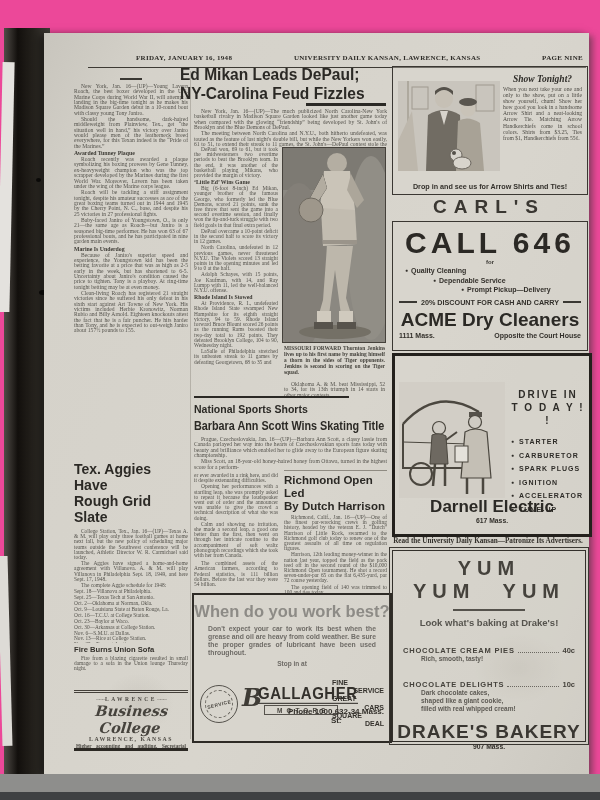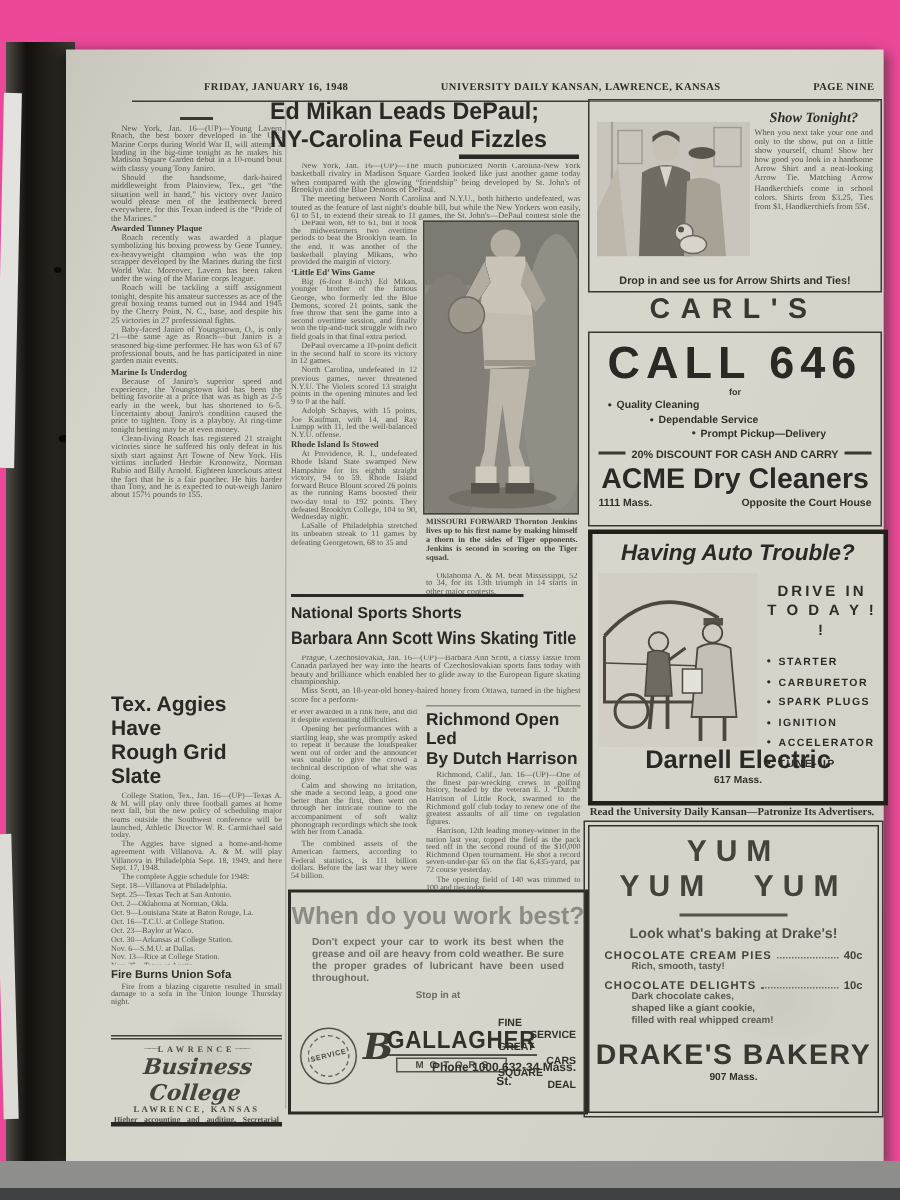--- a/index.html
+++ b/index.html
@@ -79,21 +79,21 @@
   .promo{font-family:"Liberation Serif",serif;font-weight:bold;font-size:7.2px;color:#33302b;text-align:center;}
   
   .drk{border:1.5px solid #33302b;outline:1px solid #3a3732;outline-offset:2px;}
   .yum{font-family:"Liberation Sans",sans-serif;font-weight:bold;font-size:20px;letter-spacing:6px;color:#45423c;}
   .yumrow{display:flex;justify-content:space-between;padding:0 20px;}
   .drk-rule{width:72px;height:1.5px;background:#55524c;margin:6px auto;}
   .drk-tag{font-family:"Liberation Sans",sans-serif;font-weight:bold;font-size:9.5px;color:#55534d;margin:2px 0 4px;}
   .menu-row{display:flex;align-items:baseline;padding:0 10px;margin-top:3px;}
   .menu-name{font-family:"Liberation Sans",sans-serif;font-weight:bold;font-size:7.5px;letter-spacing:.8px;color:#45423c;}
   .menu-dots{flex:1;border-bottom:1.5px dotted #6b6861;margin:0 3px;}
-  .menu-price{font-family:"Liberation Sans",sans-serif;font-weight:bold;font-size:7.5px;color:#45423c;}
+  .menu-price{font-family:"Liberation Sans",sans-serif;font-weight:bold;font-size:7.5px;color:#45423c;margin-top:14px;}
   .menu-sub{font-family:"Liberation Sans",sans-serif;font-weight:bold;font-size:6.5px;color:#5c5953;
             text-align:left;padding-left:28px;line-height:8px;}
   .drk-name{font-family:"Liberation Sans",sans-serif;font-weight:bold;font-size:19px;letter-spacing:1px;
             color:#3a3732;margin-top:8px;}
   
   .gal{border:2px solid #2e2b26;}
   .gal-head{font-family:"Liberation Sans",sans-serif;font-weight:bold;font-size:16.5px;color:#8d8b86;margin-top:7px;}
   .gal-sub{font-family:"Liberation Sans",sans-serif;font-size:9.5px;line-height:11px;color:#a09e98;margin-top:3px;}
   .gal-body{font-family:"Liberation Sans",sans-serif;font-weight:bold;font-size:6.8px;line-height:8px;
             color:#6e6b66;text-align:justify;margin:4px 14px 0;}
@@ -342,21 +342,20 @@
         <div class="dash"></div>
       </div>
       <div class="hl acme-name">ACME Dry Cleaners</div>
       <div class="acme-row">
         <span>1111 Mass.</span>
         <span>Opposite the Court House</span>
       </div>
     </div>
 
     <div class="adbox ctr" style="left:348px;top:320px;width:194px;height:178px;border:3.5px solid #23201c;">
-      <div class="hl darnell-title">Having Auto Trouble?</div>
       <div class="illus" style="left:4px;top:26px;width:106px;height:116px;">
         <svg width="106" height="116" viewBox="0 0 106 116">
           <rect width="106" height="116" fill="#d2cec6"></rect>
           <path d="M4 42 Q38 4 80 30" fill="none" stroke="#4b473f" stroke-width="2.5"></path>
           <path d="M4 42 L4 86 L70 86 L74 52" fill="none" stroke="#4b473f" stroke-width="2"></path>
           <line x1="4" y1="60" x2="70" y2="62" stroke="#4b473f" stroke-width="1"></line>
           <circle cx="22" cy="92" r="11" fill="none" stroke="#4b473f" stroke-width="2"></circle>
           <circle cx="40" cy="46" r="6.5" fill="#cfcbc3" stroke="#4b473f" stroke-width="1.2"></circle>
           <path d="M33 53 Q40 50 47 54 L49 82 L31 82 Z" fill="#6e6961" stroke="#4b473f" stroke-width="1"></path>
           <line x1="47" y1="58" x2="58" y2="50" stroke="#4b473f" stroke-width="2"></line>

